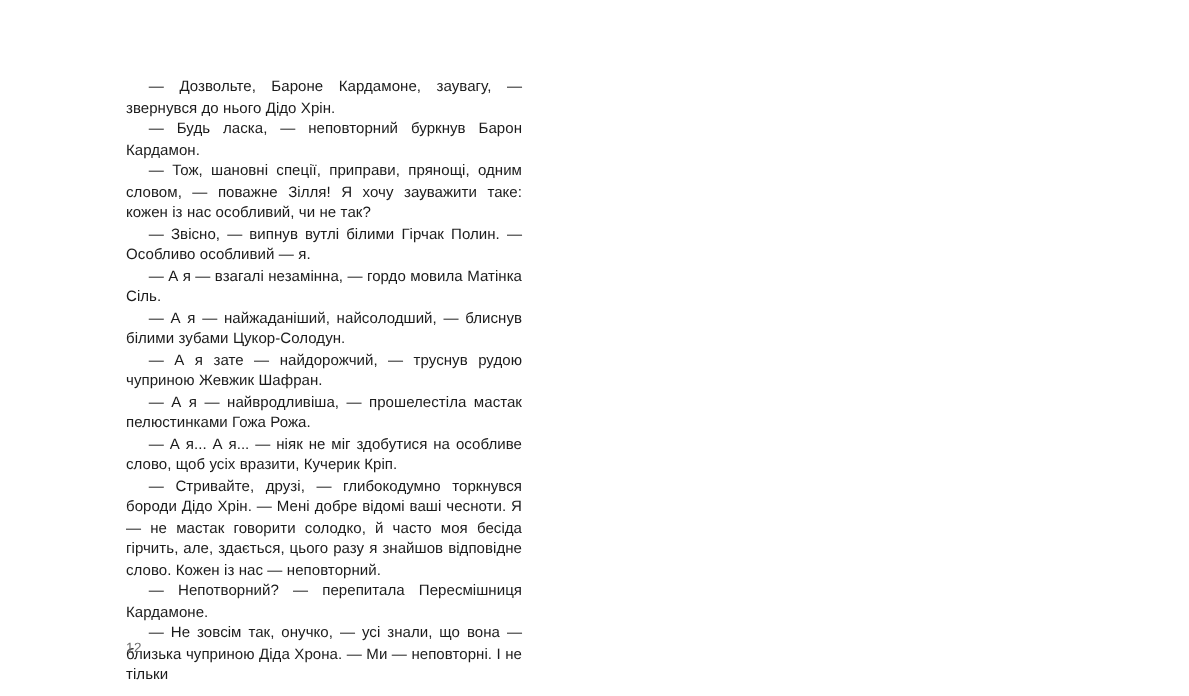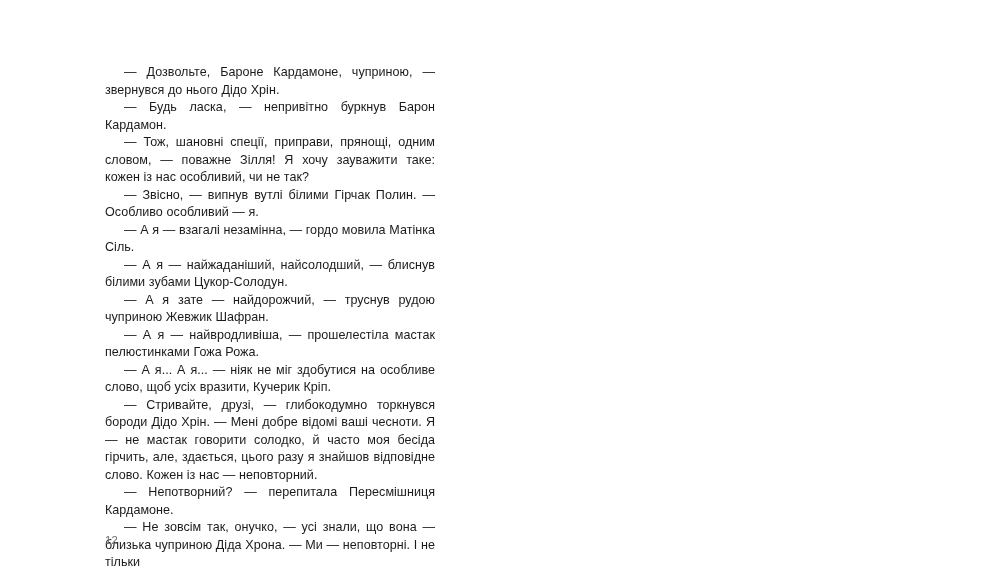--- a/index.html
+++ b/index.html
@@ -67,22 +67,22 @@
     text-align: left;
   }
 </style>
 </head>
 <body>
 
 <div class="spread">
 
   <div class="page page-left">
     <div class="textblock">
-      <p class="para last-line-left">— Дозвольте, Бароне Кардамоне, чуприною, — звернувся до нього Дідо Хрін.</p>
-      <p class="para last-line-left">— Будь ласка, — непривітно буркнув Барон Кардамон.</p>
+      <p class="para last-line-left">— Дозвольте, Бароне Кардамоне, заувагу, — звернувся до нього Дідо Хрін.</p>
+      <p class="para last-line-left">— Будь ласка, — неповторний буркнув Барон Кардамон.</p>
       <p class="para last-line-left">— Тож, шановні спеції, приправи, прянощі, одним словом, — поважне Зілля! Я хочу зауважити таке: кожен із нас особливий, чи не так?</p>
       <p class="para last-line-left">— Звісно, — випнув вутлі білими Гірчак Полин. — Особливо особливий — я.</p>
       <p class="para last-line-left">— А я — взагалі незамінна, — гордо мовила Матінка Сіль.</p>
       <p class="para last-line-left">— А я — найжаданіший, найсолодший, — блиснув білими зубами Цукор-Солодун.</p>
       <p class="para last-line-left">— А я зате — найдорожчий, — труснув рудою чуприною Жевжик Шафран.</p>
       <p class="para last-line-left">— А я — найвродливіша, — прошелестіла мастак пелюстинками Гожа Рожа.</p>
       <p class="para last-line-left">— А я... А я... — ніяк не міг здобутися на особливе слово, щоб усіх вразити, Кучерик Кріп.</p>
       <p class="para last-line-left">— Стривайте, друзі, — глибокодумно торкнувся бороди Дідо Хрін. — Мені добре відомі ваші чесноти. Я — не мастак говорити солодко, й часто моя бесіда гірчить, але, здається, цього разу я знайшов відповідне слово. Кожен із нас — неповторний.</p>
       <p class="para last-line-left">— Непотворний? — перепитала Пересмішниця Кардамоне.</p>
       <p class="para">— Не зовсім так, онучко, — усі знали, що вона — близька чуприною Діда Хрона. — Ми — неповторні. І не тільки</p>

